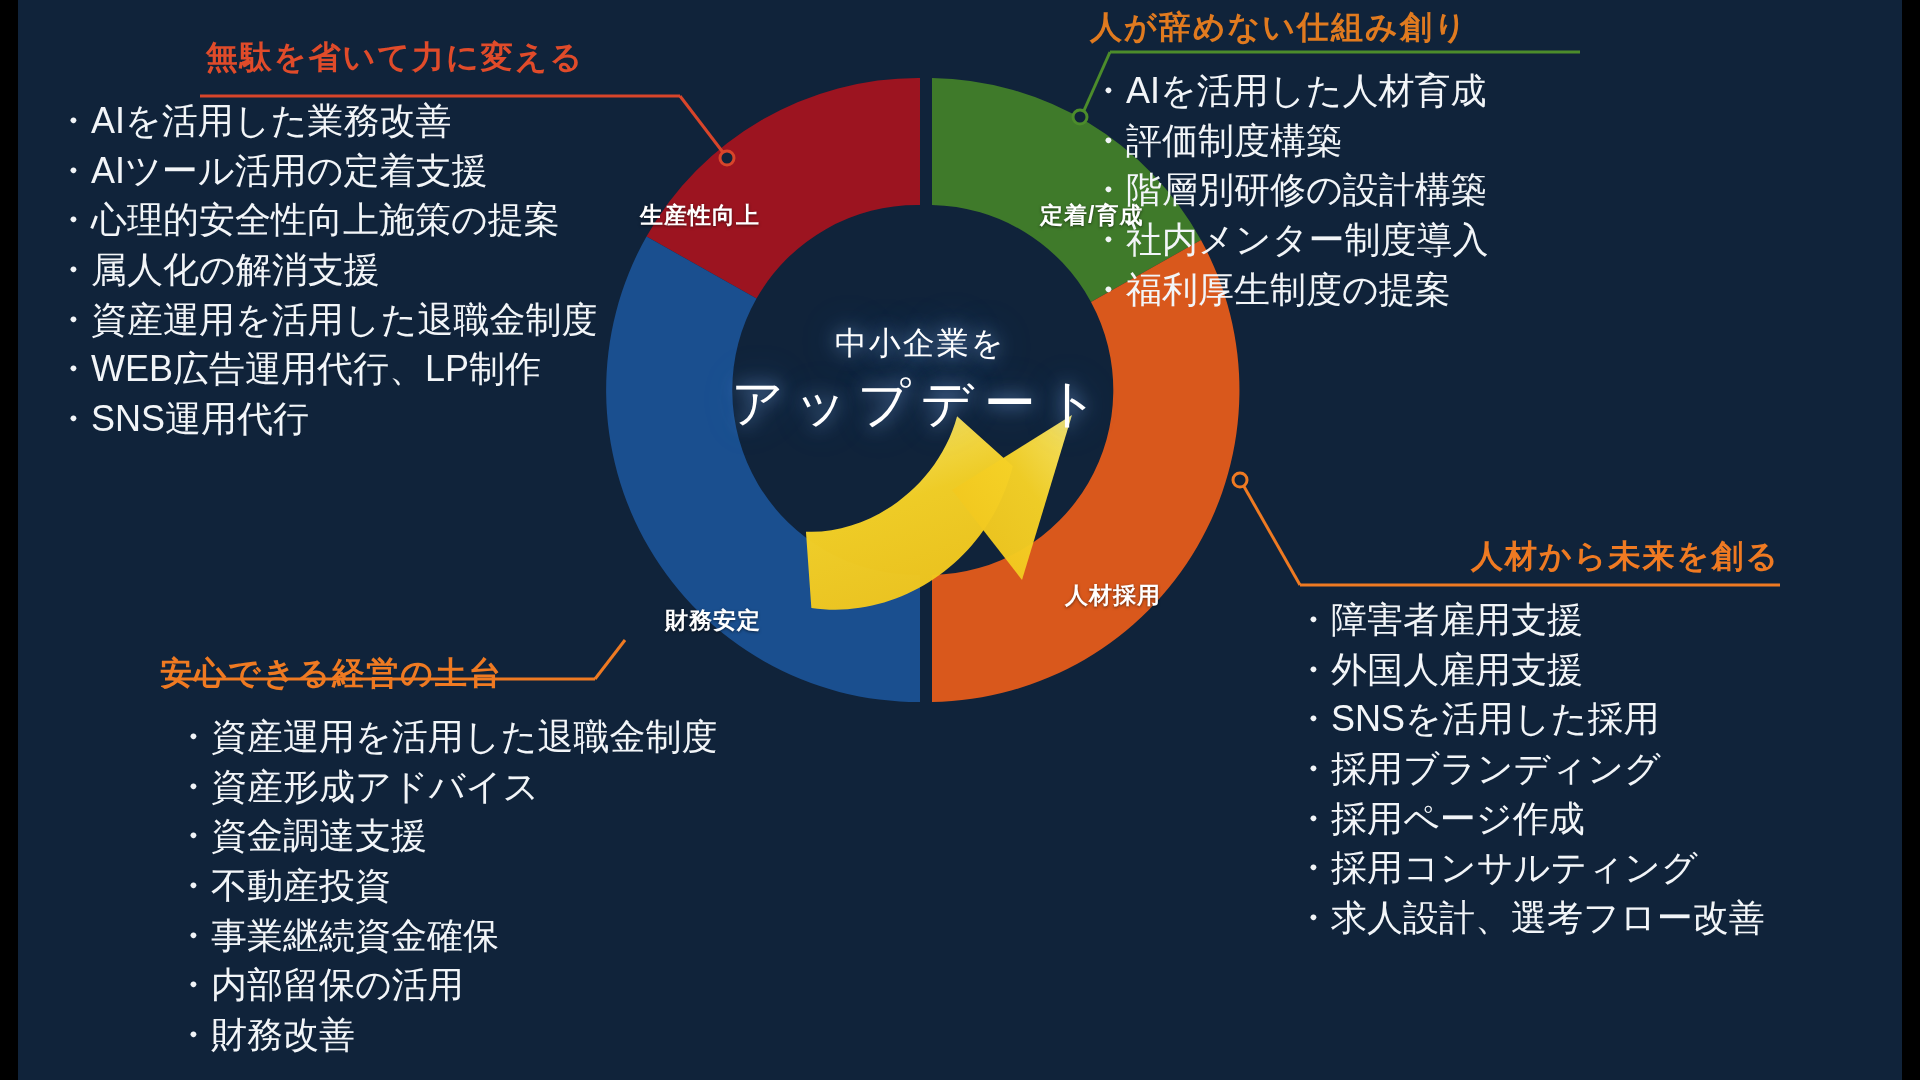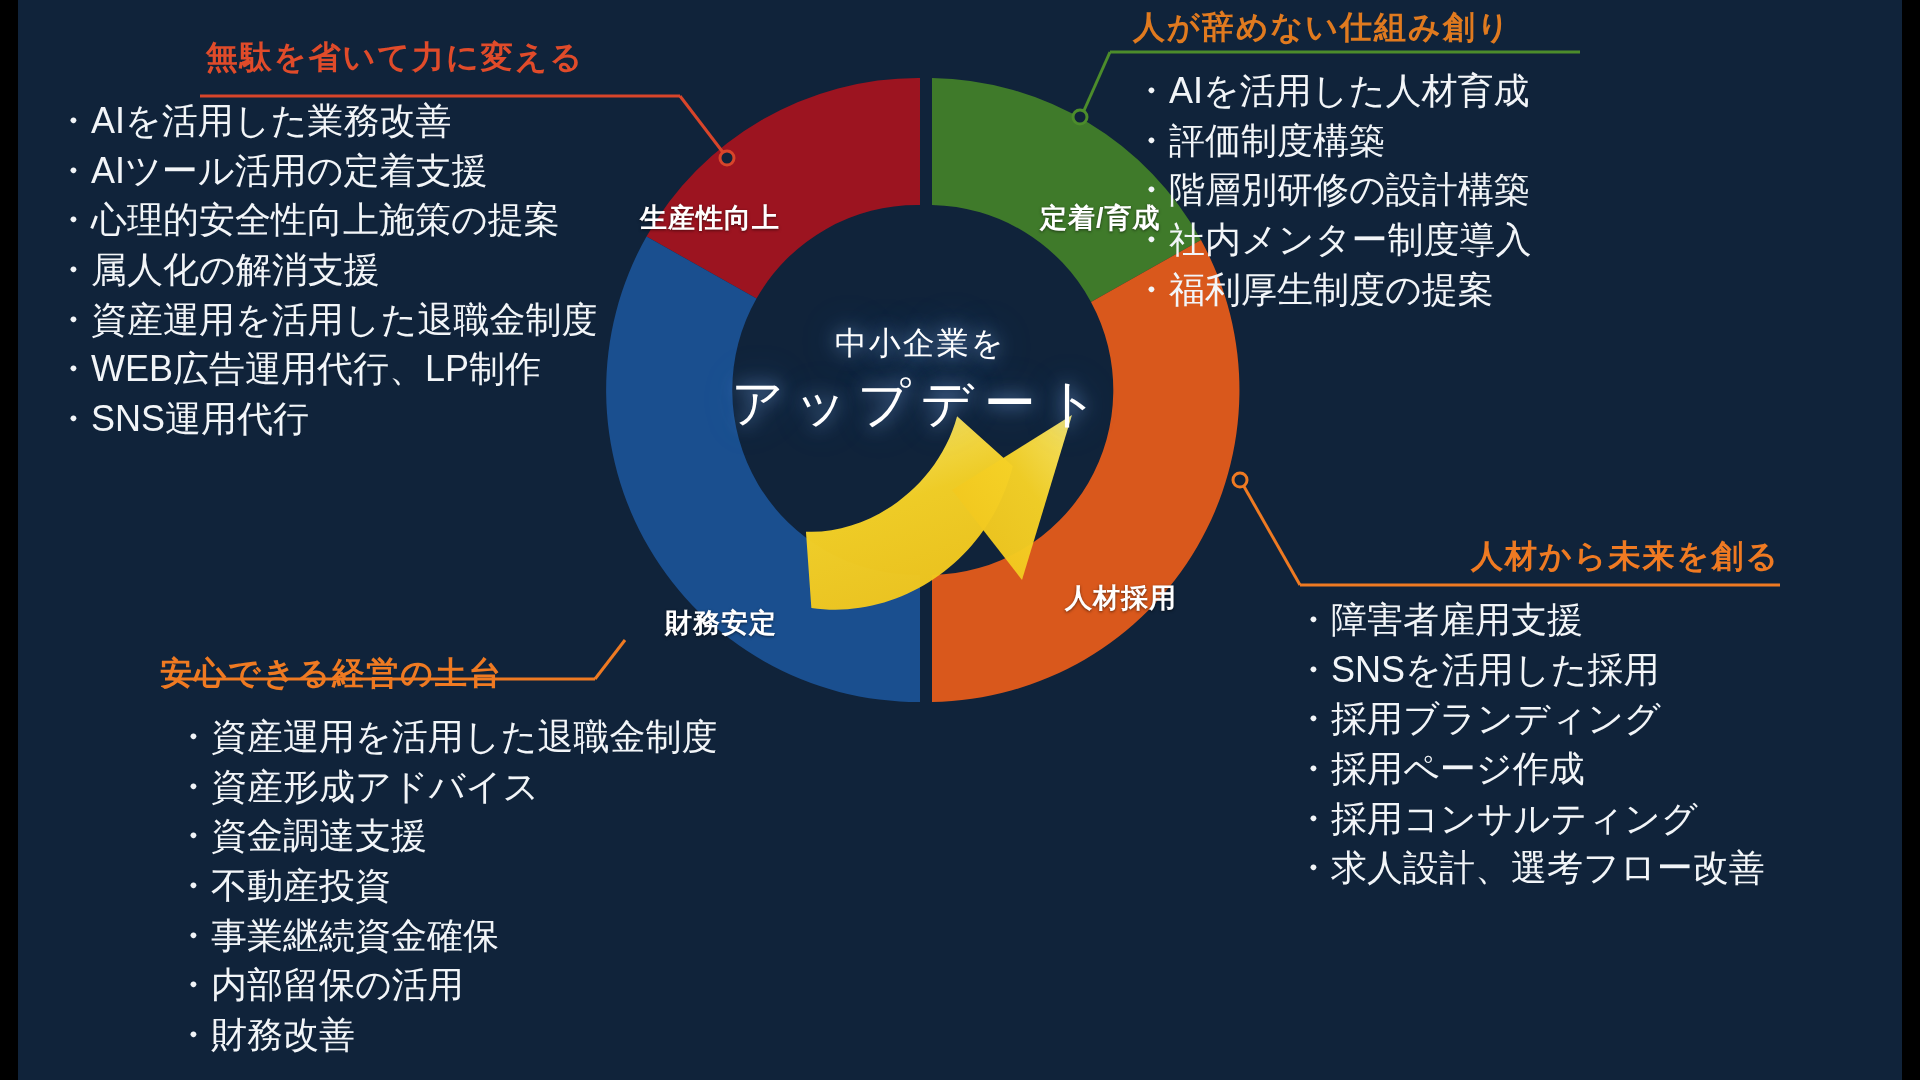--- a/index.html
+++ b/index.html
@@ -36,21 +36,21 @@
   
   #wheel {
     position: absolute;
     left: 560px;
     top: 30px;
     width: 720px;
     height: 720px;
   }
   .seg-label {
     position: absolute;
-    font-size: 27px;
+    font-size: 23px;
     font-weight: bold;
     color: #ffffff;
     white-space: nowrap;
     letter-spacing: 1px;
     text-shadow: 0 1px 3px rgba(0,0,0,.55);
   }
   #label-productivity { left: 640px; top: 200px; }
   #label-retention    { left: 1040px; top: 200px; }
   #label-finance      { left: 665px; top: 605px; }
   #label-recruit      { left: 1065px; top: 580px; }
@@ -98,21 +98,21 @@
     white-space: nowrap;
   }
   ul.items li::before {
     content: "・";
   }
 
   
   #callout-productivity { left: 55px; top: 36px; width: 530px; }
   #callout-productivity .callout-title { padding-left: 150px; text-align: center; }
 
-  #callout-retention { left: 1133px; top: 6px; width: 470px; }
+  #callout-retention { left: 1090px; top: 6px; width: 470px; }
 
   #callout-recruit { left: 1300px; top: 535px; width: 480px; }
   #callout-recruit .callout-title { text-align: right; }
   #callout-recruit ul.items { margin-left: -5px; }
 
   #callout-finance { left: 160px; top: 652px; width: 560px; }
   #callout-finance ul.items { margin-left: 15px; }
 
   
   .leader { position: absolute; }
@@ -214,20 +214,21 @@
       <li>階層別研修の設計構築</li>
       <li>社内メンター制度導入</li>
       <li>福利厚生制度の提案</li>
     </ul>
   </div>
 
   <div class="callout" id="callout-recruit">
     <div class="callout-title orange">人材から未来を創る</div>
     <ul class="items">
       <li>障害者雇用支援</li>
+      <li>外国人雇用支援</li>
       <li>SNSを活用した採用</li>
       <li>採用ブランディング</li>
       <li>採用ページ作成</li>
       <li>採用コンサルティング</li>
       <li>求人設計、選考フロー改善</li>
     </ul>
   </div>
 
   <div class="callout" id="callout-finance">
     <div class="callout-title orange">安心できる経営の土台</div>

